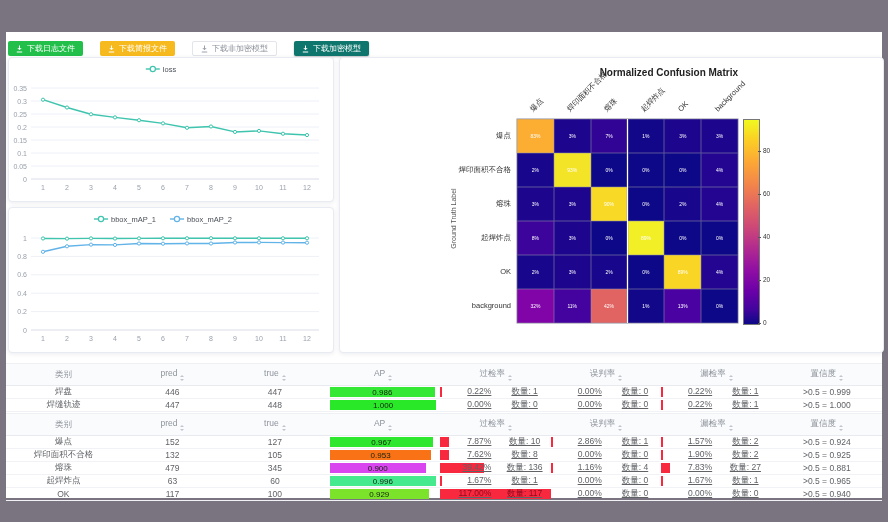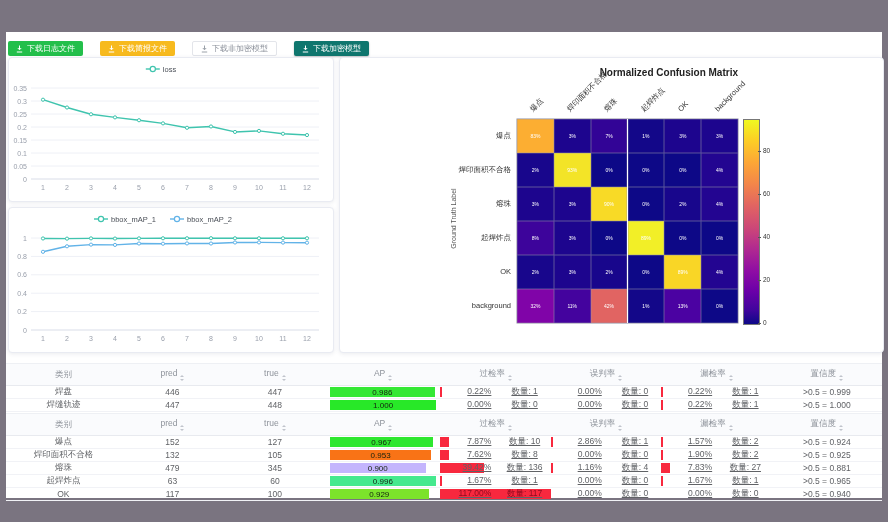--- a/index.html
+++ b/index.html
@@ -481,21 +481,21 @@
               </div>
             </td>
             <td>&gt;0.5 = 0.925</td>
           </tr>
           <tr>
             <td>熔珠</td>
             <td>479</td>
             <td>345</td>
             <td>
               <div class="ap-wrap">
-                <div class="ap-bar" style="width: 90%; background: #c4b5fd; text-align: right;">0.900</div>
+                <div class="ap-bar" style="width: 90%; background: #d946ef; text-align: right;">0.900</div>
               </div>
             </td>
             <td class="pct-cell">
               <div class="pct-bar" style="width: calc(39.42%);"></div>
               <div class="pct-text">
                 <span class="p">39.42%</span>
                 <span class="q">数量: 136</span>
               </div>
             </td>
             <td class="pct-cell">

